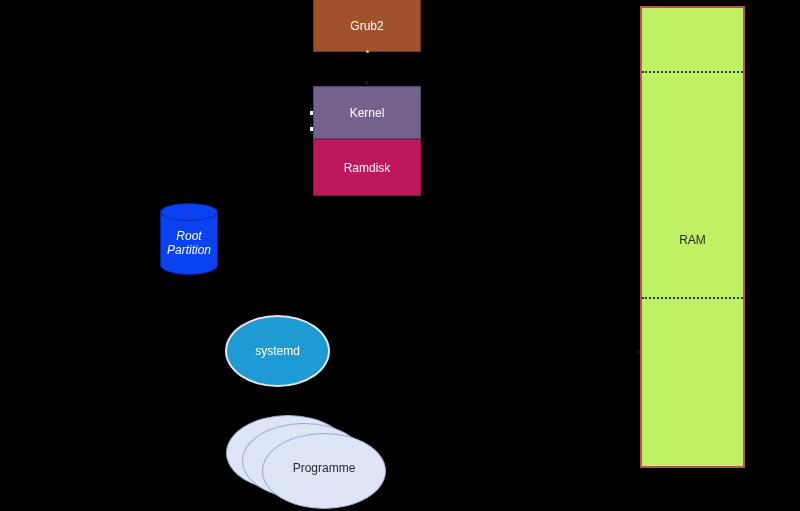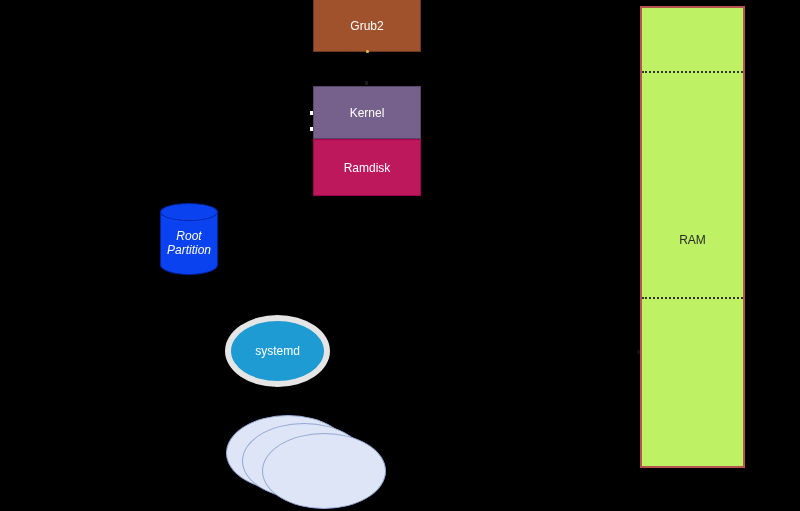--- a/index.html
+++ b/index.html
@@ -94,21 +94,21 @@
     color: #ffffff;
     z-index: 3;
     font-style: italic;
   }
 
   
   #systemd-ellipse {
     left: 225px; top: 315px;
     width: 105px; height: 72px;
     background: #1f9bd3;
-    border: 6px solid #e5e5e5;
+    border: 2px solid #e5e5e5;
     border-radius: 50%;
     align-items: center;
   }
   #systemd-ellipse .label { color: #ffffff; }
 
   
   #programme-stack {
     left: 226px; top: 415px;
     width: 160px; height: 96px;
   }
@@ -193,20 +193,21 @@
   </div>
 
   <div class="node" id="systemd-ellipse">
     <span class="label">systemd</span>
   </div>
 
   <div class="node" id="programme-stack">
     <div class="prog-ell back"></div>
     <div class="prog-ell mid"></div>
     <div class="prog-ell front"></div>
+    <span class="label">Programme</span>
   </div>
 
   <div class="node" id="ram-box">
     <div class="ram-divider" id="ram-divider-top"></div>
     <div class="ram-divider" id="ram-divider-bottom"></div>
     <span class="label">RAM</span>
   </div>
 
   <div class="conn-dot" style="left:366px; top:50px; background:#d6c84a;"></div>
   <div class="conn-tick" style="left:365px; top:81px; background:#1a1a1a;"></div>

